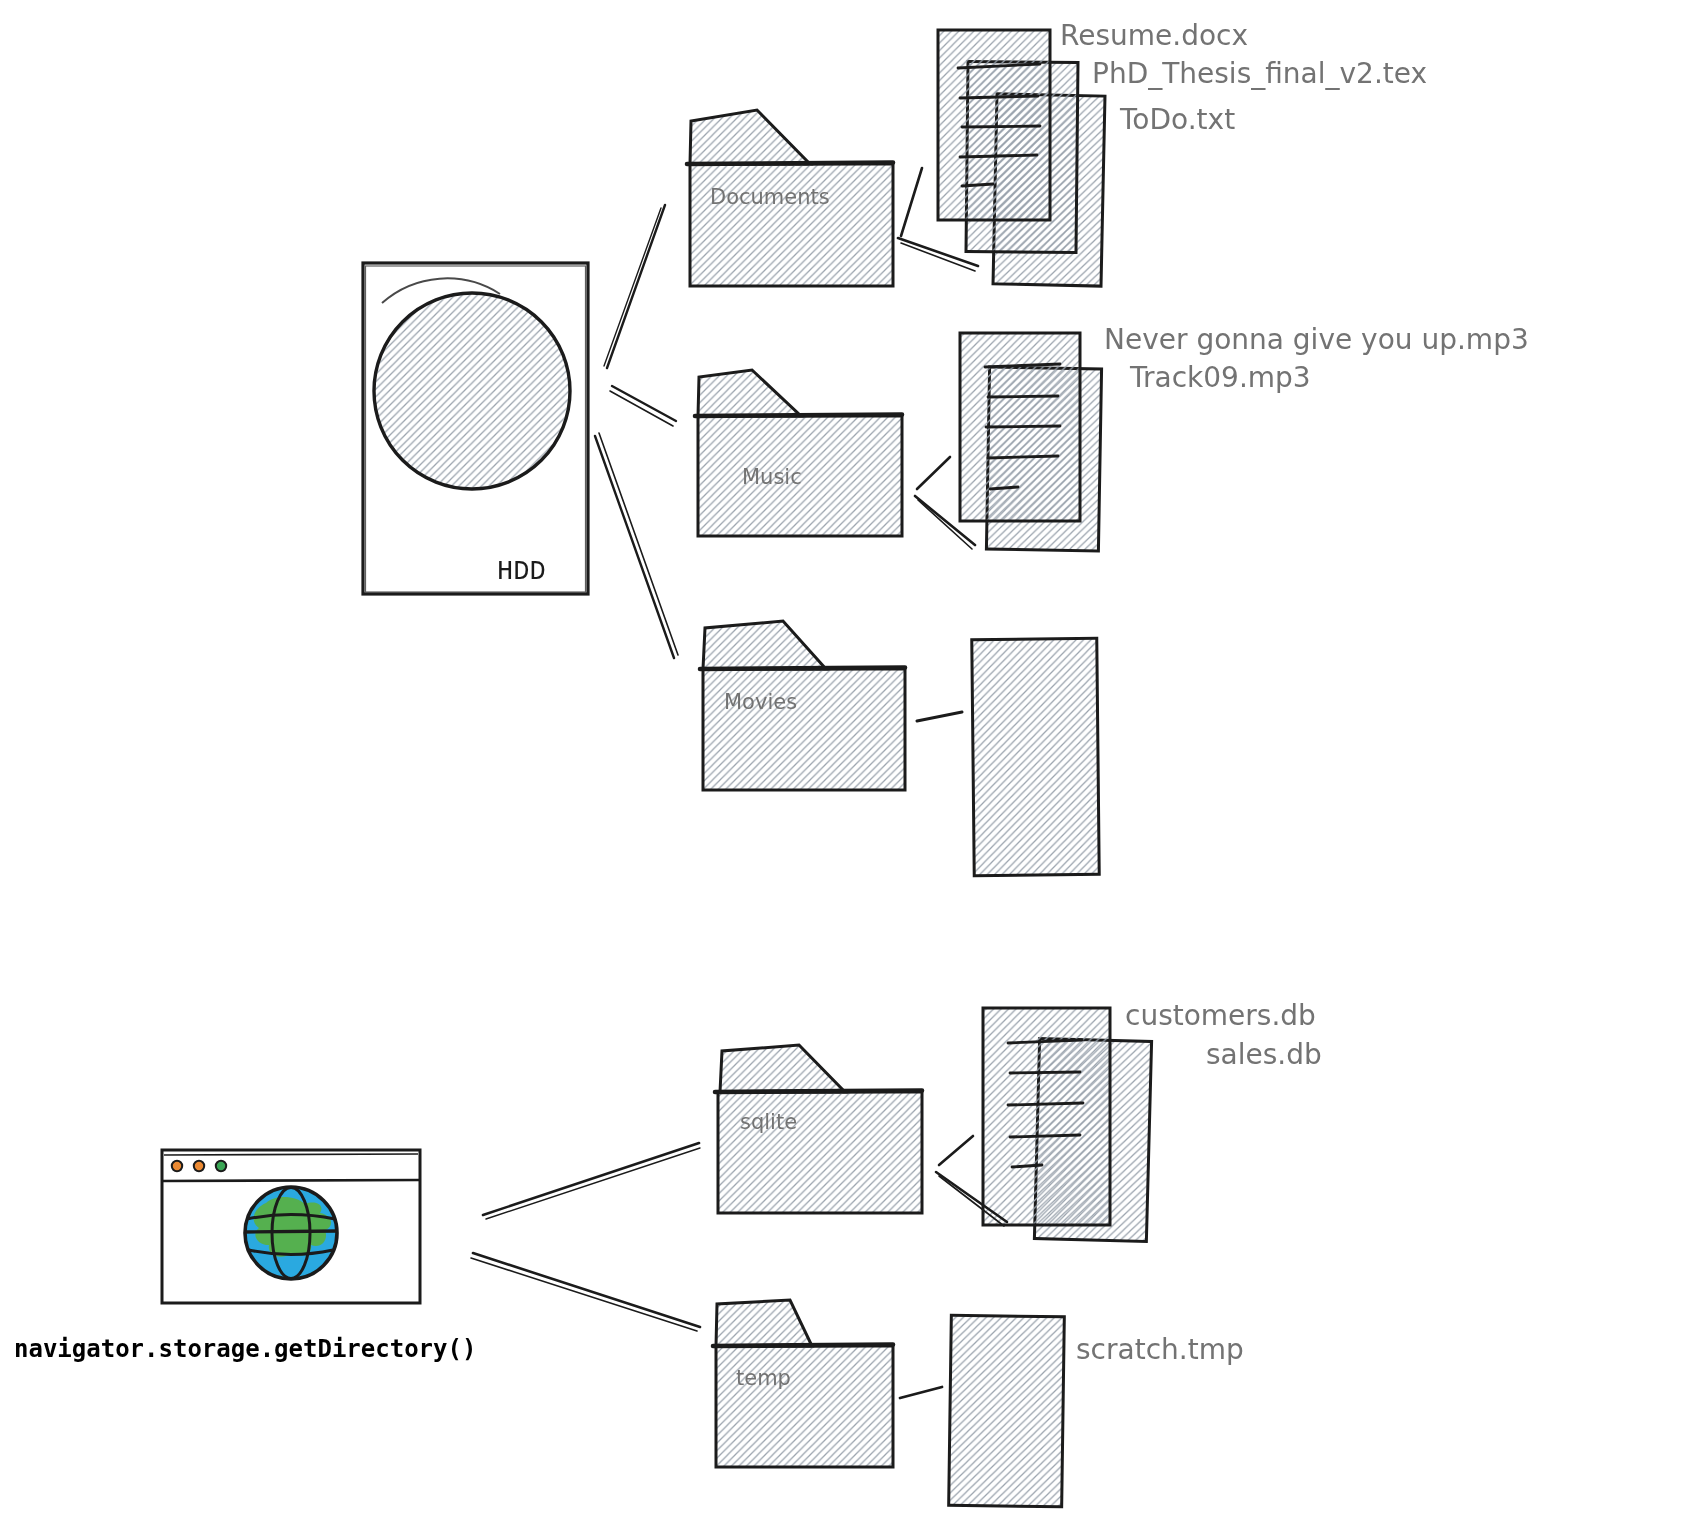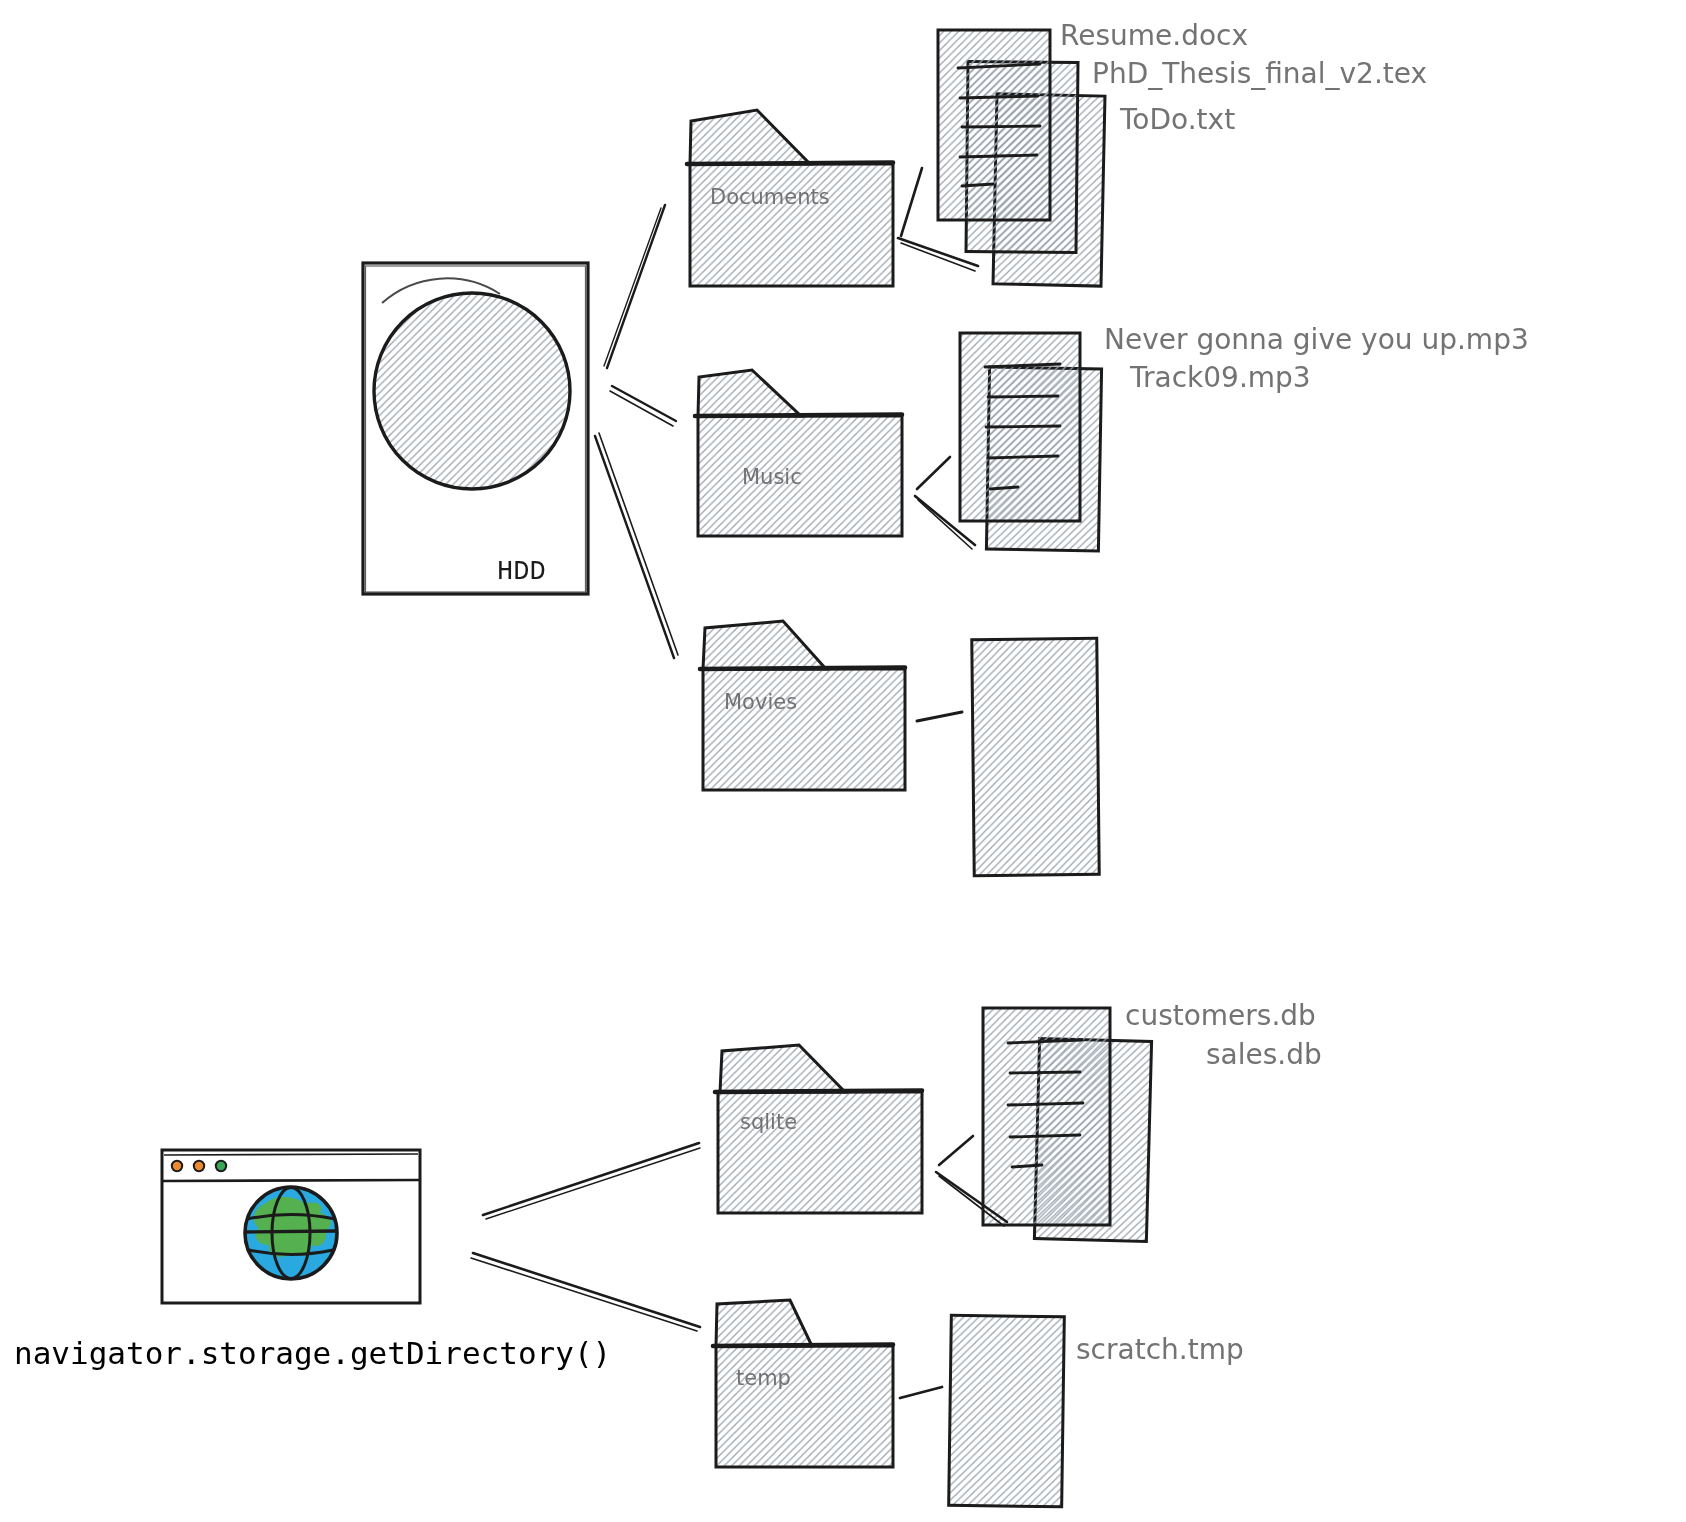--- a/index.html
+++ b/index.html
@@ -19,21 +19,21 @@
     line-height:1.15;
   }
   .file-lbl{font-size:28px;font-weight:500;}
   .folder-lbl{font-size:21px;font-weight:500;}
   .hdd-lbl{
     font-family:"Liberation Sans", sans-serif;
     font-size:27px;color:#1b1b1b;font-weight:400;
   }
   .api-lbl{
     font-family:"DejaVu Sans Mono", monospace;
-    font-size:31px;font-weight:normal;color:#000;
+    font-size:24px;font-weight:bold;color:#000;
   }
 </style>
 </head>
 <body>
 
 <div id="canvas">
 
   <svg id="scene" width="1686" height="1522" viewBox="0 0 1686 1522">
     <defs>
       <pattern id="hatch" patternUnits="userSpaceOnUse" width="7.5" height="7.5">

